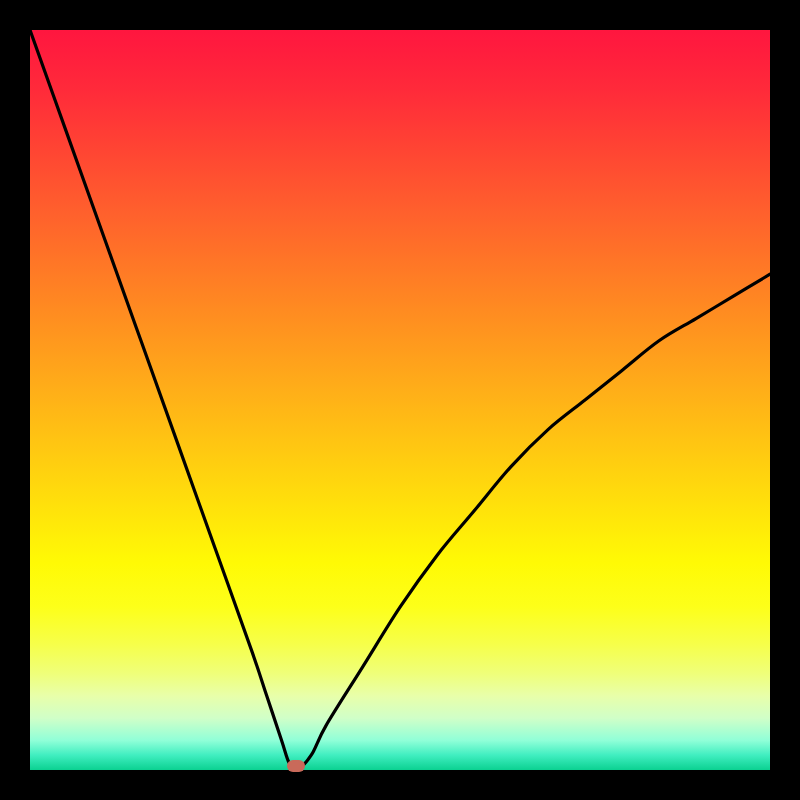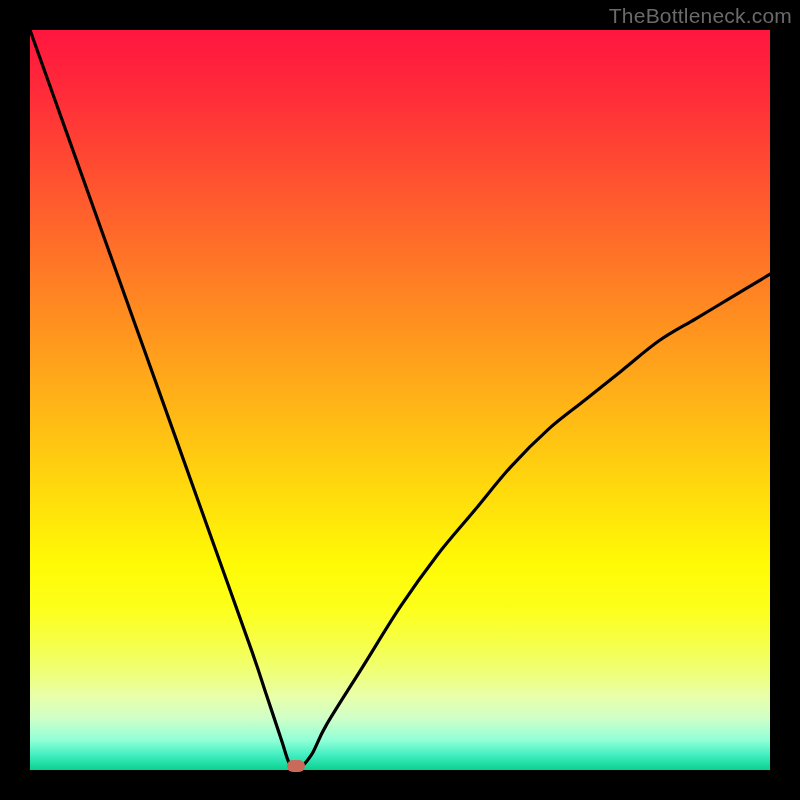--- a/index.html
+++ b/index.html
@@ -64,20 +64,19 @@
     width: 18px;
     height: 12px;
     background: #c96a5a;
     border-radius: 6px;
   }
 </style>
 </head>
 <body>
 
 <div class="container">
-  <div class="watermark">TheBottleneck.com</div>
   <div class="plot-area">
     <svg class="curve" viewBox="0 0 740 740" preserveAspectRatio="none">
       <path d="M 0,0 C 6.166666666666667,17.26666666666667 24.666666666666664,69.06666666666669 37,103.60000000000002 C 49.333333333333336,138.13333333333335 61.666666666666664,172.6666666666667 74,207.20000000000005 C 86.33333333333333,241.73333333333338 98.66666666666667,276.2666666666667 111,310.8 C 123.33333333333333,345.3333333333333 135.66666666666666,379.8666666666667 148,414.4 C 160.33333333333334,448.9333333333333 172.66666666666666,483.46666666666664 185,518 C 197.33333333333334,552.5333333333333 213.36666666666667,596.9333333333334 222,621.6 C 230.63333333333333,646.2666666666667 231.86666666666667,651.2 236.8,666 C 241.73333333333335,680.8 247.90000000000003,699.3 251.60000000000002,710.4 C 255.3,721.5 256.53333333333336,727.6666666666667 259,732.6 C 261.46666666666664,737.5333333333333 262.7,741.2333333333333 266.4,740 C 270.09999999999997,738.7666666666667 276.26666666666665,732.6 281.2,725.2 C 286.1333333333333,717.8000000000001 287.3666666666667,710.4000000000001 296,695.6 C 304.6333333333333,680.8 320.6666666666667,656.1333333333333 333,636.4 C 345.3333333333333,616.6666666666666 357.66666666666663,595.7 370,577.2 C 382.33333333333337,558.7 394.66666666666674,541.4333333333333 407.00000000000006,525.4 C 419.33333333333337,509.3666666666666 431.6666666666667,495.8 444,481 C 456.3333333333333,466.2 468.6666666666667,450.1666666666667 481,436.6 C 493.3333333333333,423.03333333333336 505.6666666666667,410.7 518,399.59999999999997 C 530.3333333333334,388.49999999999994 542.6666666666666,379.8666666666667 555,370 C 567.3333333333334,360.1333333333333 579.6666666666666,350.26666666666665 592,340.4 C 604.3333333333334,330.5333333333333 616.6666666666666,319.43333333333334 629,310.8 C 641.3333333333334,302.1666666666667 653.6666666666666,296 666,288.6 C 678.3333333333334,281.20000000000005 690.6666666666666,273.79999999999995 703,266.4 C 715.3333333333334,259 733.8333333333334,247.89999999999998 740,244.2" id="curvePath" fill="none" stroke="#000" stroke-width="3.2" stroke-linecap="round"></path>
     </svg>
     <div class="marker" id="marker" style="left: 257.4px; top: 730.3px; background: rgb(201, 106, 90);"></div>
   </div>
 </div>
 
 </body></html>

